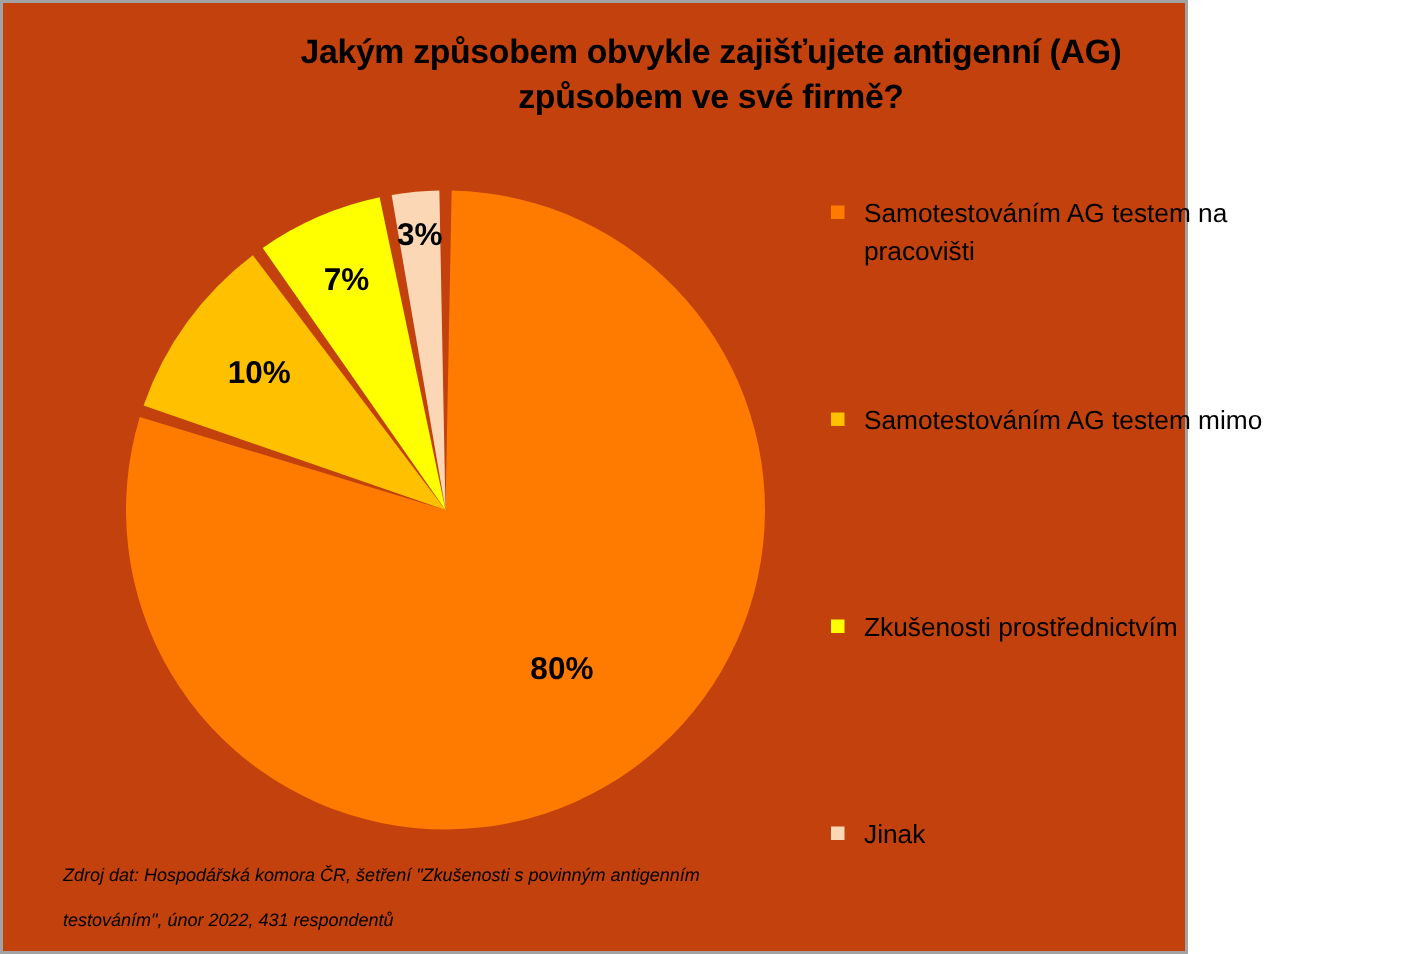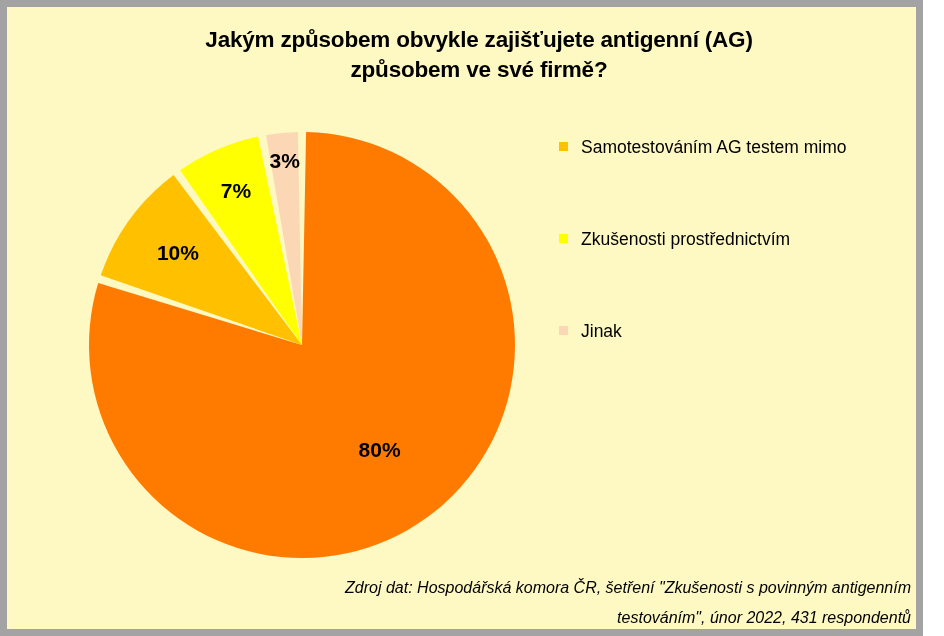--- a/index.html
+++ b/index.html
@@ -10,24 +10,24 @@
     width: 944px;
     height: 636px;
     background: #ffffff;
     font-family: "Liberation Sans", sans-serif;
     overflow: hidden;
   }
 
   #chart-frame {
     position: relative;
     box-sizing: border-box;
-    width: 923px;
+    width: 792px;
     height: 636px;
-    background: #fef9c3;
-    border: 7px solid #a3a3a3;
+    background: #c2410c;
+    border: 2px solid #a3a3a3;
   }
 
   
   #chart-title {
     position: absolute;
     left: 60px;
     top: 18px;
     width: 824px;
     text-align: center;
     font-size: 22.5px;
@@ -71,21 +71,21 @@
     width: 378px;
   }
   .legend-item {
     position: relative;
     display: block;
     padding-left: 24px;
     margin-bottom: 0;
     min-height: 52px;
   }
   .legend-item + .legend-item {
-    margin-top: 40px;
+    margin-top: 86px;
   }
   .legend-swatch {
     position: absolute;
     left: 2px;
     top: 7px;
     width: 9px;
     height: 9px;
   }
   .legend-label {
     display: block;
@@ -98,22 +98,22 @@
     display: block;
     white-space: nowrap;
   }
 
   
   #source-note {
     position: absolute;
     left: 40px;
     top: 566px;
     width: 864px;
-    text-align: right;
-    font-size: 16px;
+    text-align: left;
+    font-size: 12px;
     font-style: italic;
     line-height: 30px;
     color: #000000;
   }
   #source-note .src-line {
     display: block;
     white-space: nowrap;
   }
 </style>
 </head>
@@ -138,20 +138,27 @@
           <text class="slice-label" x="312.6" y="349.8">80%</text>
           <text class="slice-label" x="110.9" y="152.9">10%</text>
           <text class="slice-label" x="169.0" y="90.5">7%</text>
           <text class="slice-label" x="217.8" y="60.6">3%</text>
         </g>
     </svg>
   </div>
 
   <div id="legend">
 
+    <div class="legend-item">
+      <span class="legend-swatch" style="background: rgb(255, 123, 0);"></span>
+      <span class="legend-label">
+        <span class="lbl-line">Samotestováním AG testem na</span>
+        <span class="lbl-line">pracovišti</span>
+      </span>
+    </div>
 
     <div class="legend-item">
       <span class="legend-swatch" style="background: rgb(255, 192, 0);"></span>
       <span class="legend-label">
         <span class="lbl-line">Samotestováním AG testem mimo</span>
       </span>
     </div>
 
     <div class="legend-item">
       <span class="legend-swatch" style="background: rgb(255, 255, 0);"></span>

